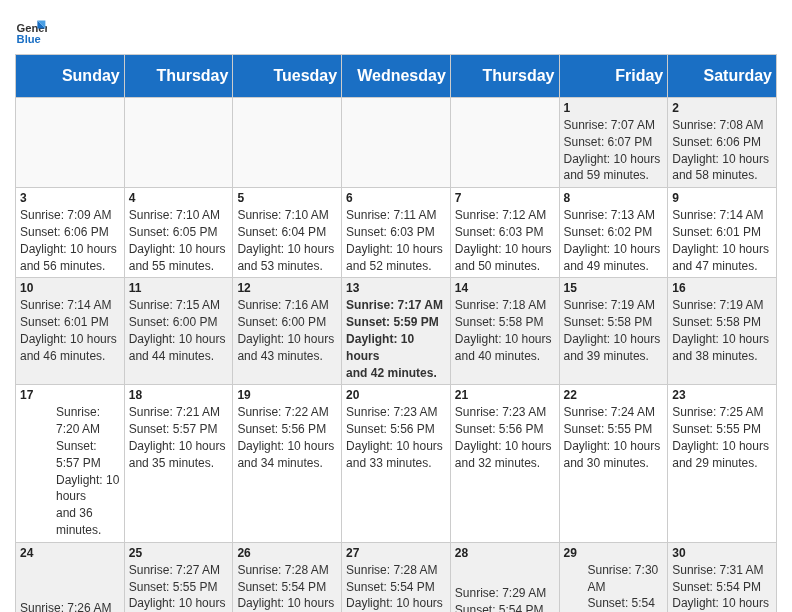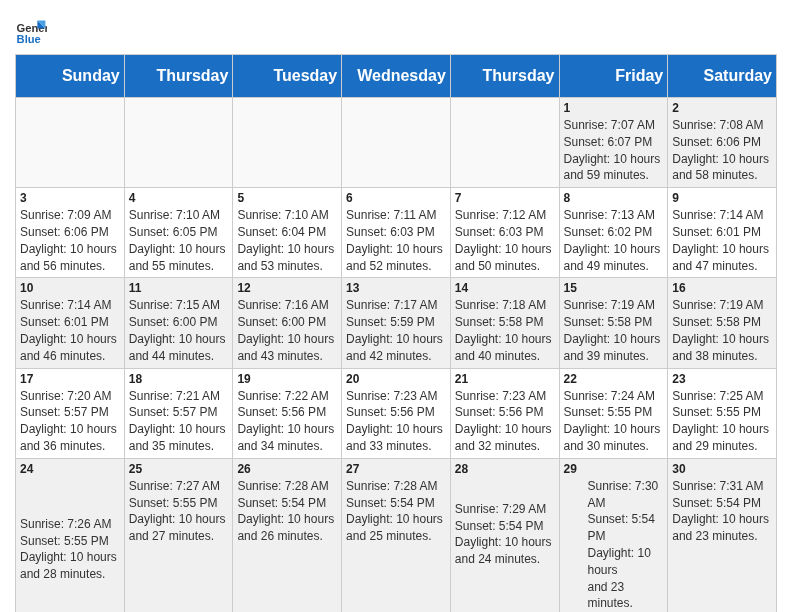--- a/index.html
+++ b/index.html
@@ -218,21 +218,21 @@
           </td>
           <td class="shaded">
             <span class="day-num">12</span>
             <div class="day-info" style="white-space: pre-line;">Sunrise: 7:16 AM
 Sunset: 6:00 PM
 Daylight: 10 hours
 and 43 minutes.</div>
           </td>
           <td class="shaded">
             <span class="day-num">13</span>
-            <div class="day-info" style="white-space: pre-line;">Sunrise: 7:17 AM
+            <div class="day-info" style="white-space: pre-line; font-weight: bold;">Sunrise: 7:17 AM
 Sunset: 5:59 PM
 Daylight: 10 hours
 and 42 minutes.</div>
           </td>
           <td class="shaded">
             <span class="day-num">14</span>
             <div class="day-info" style="white-space: pre-line;">Sunrise: 7:18 AM
 Sunset: 5:58 PM
 Daylight: 10 hours
 and 40 minutes.</div>
@@ -248,21 +248,21 @@
             <span class="day-num">16</span>
             <div class="day-info" style="white-space: pre-line;">Sunrise: 7:19 AM
 Sunset: 5:58 PM
 Daylight: 10 hours
 and 38 minutes.</div>
           </td>
         </tr>
         <tr>
           <td>
             <span class="day-num">17</span>
-            <div class="day-info" style="white-space: pre-line;">Sunrise: 7:20 AM
+            <div class="day-info" style="white-space: pre-line; margin-left: 36px;">Sunrise: 7:20 AM
 Sunset: 5:57 PM
 Daylight: 10 hours
 and 36 minutes.</div>
           </td>
           <td>
             <span class="day-num">18</span>
             <div class="day-info" style="white-space: pre-line;">Sunrise: 7:21 AM
 Sunset: 5:57 PM
 Daylight: 10 hours
 and 35 minutes.</div>

